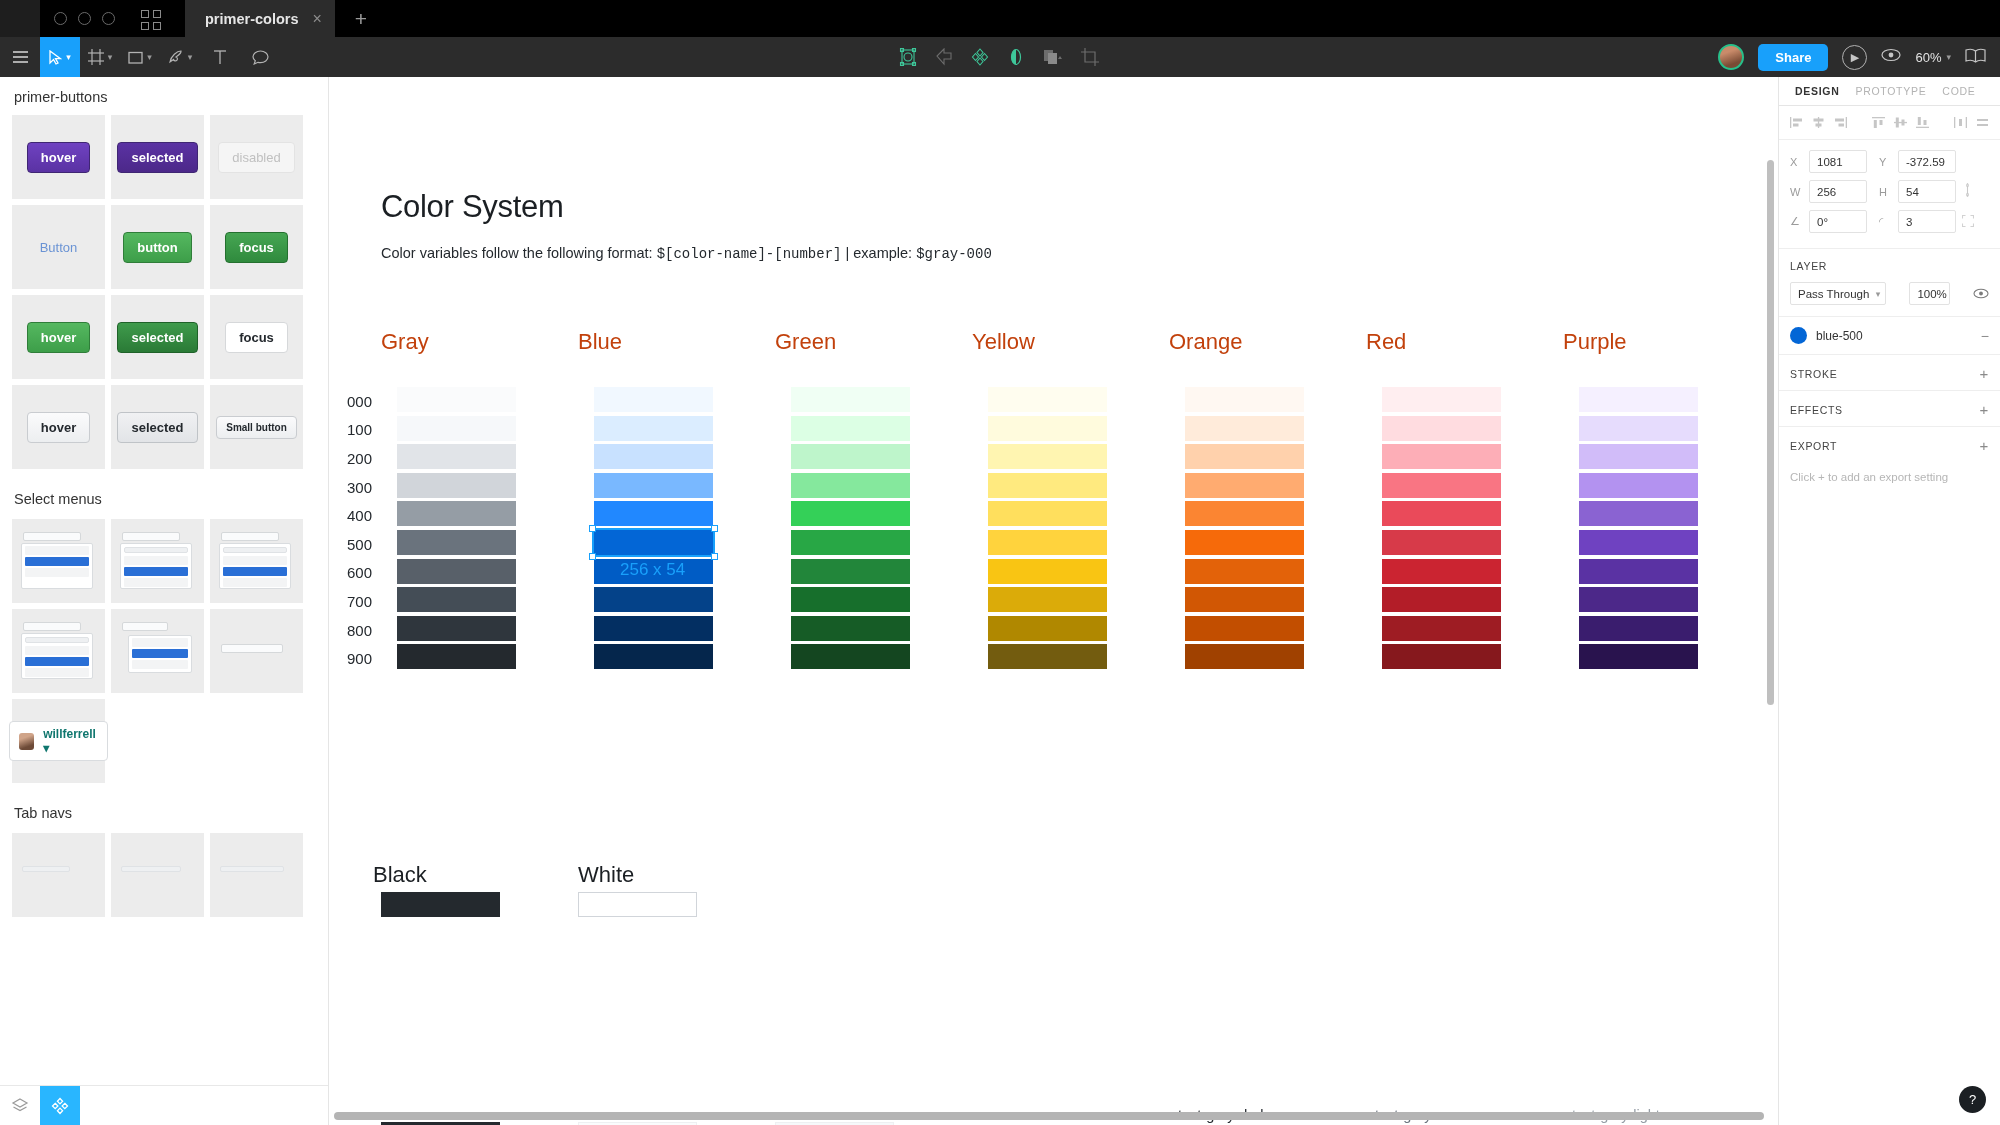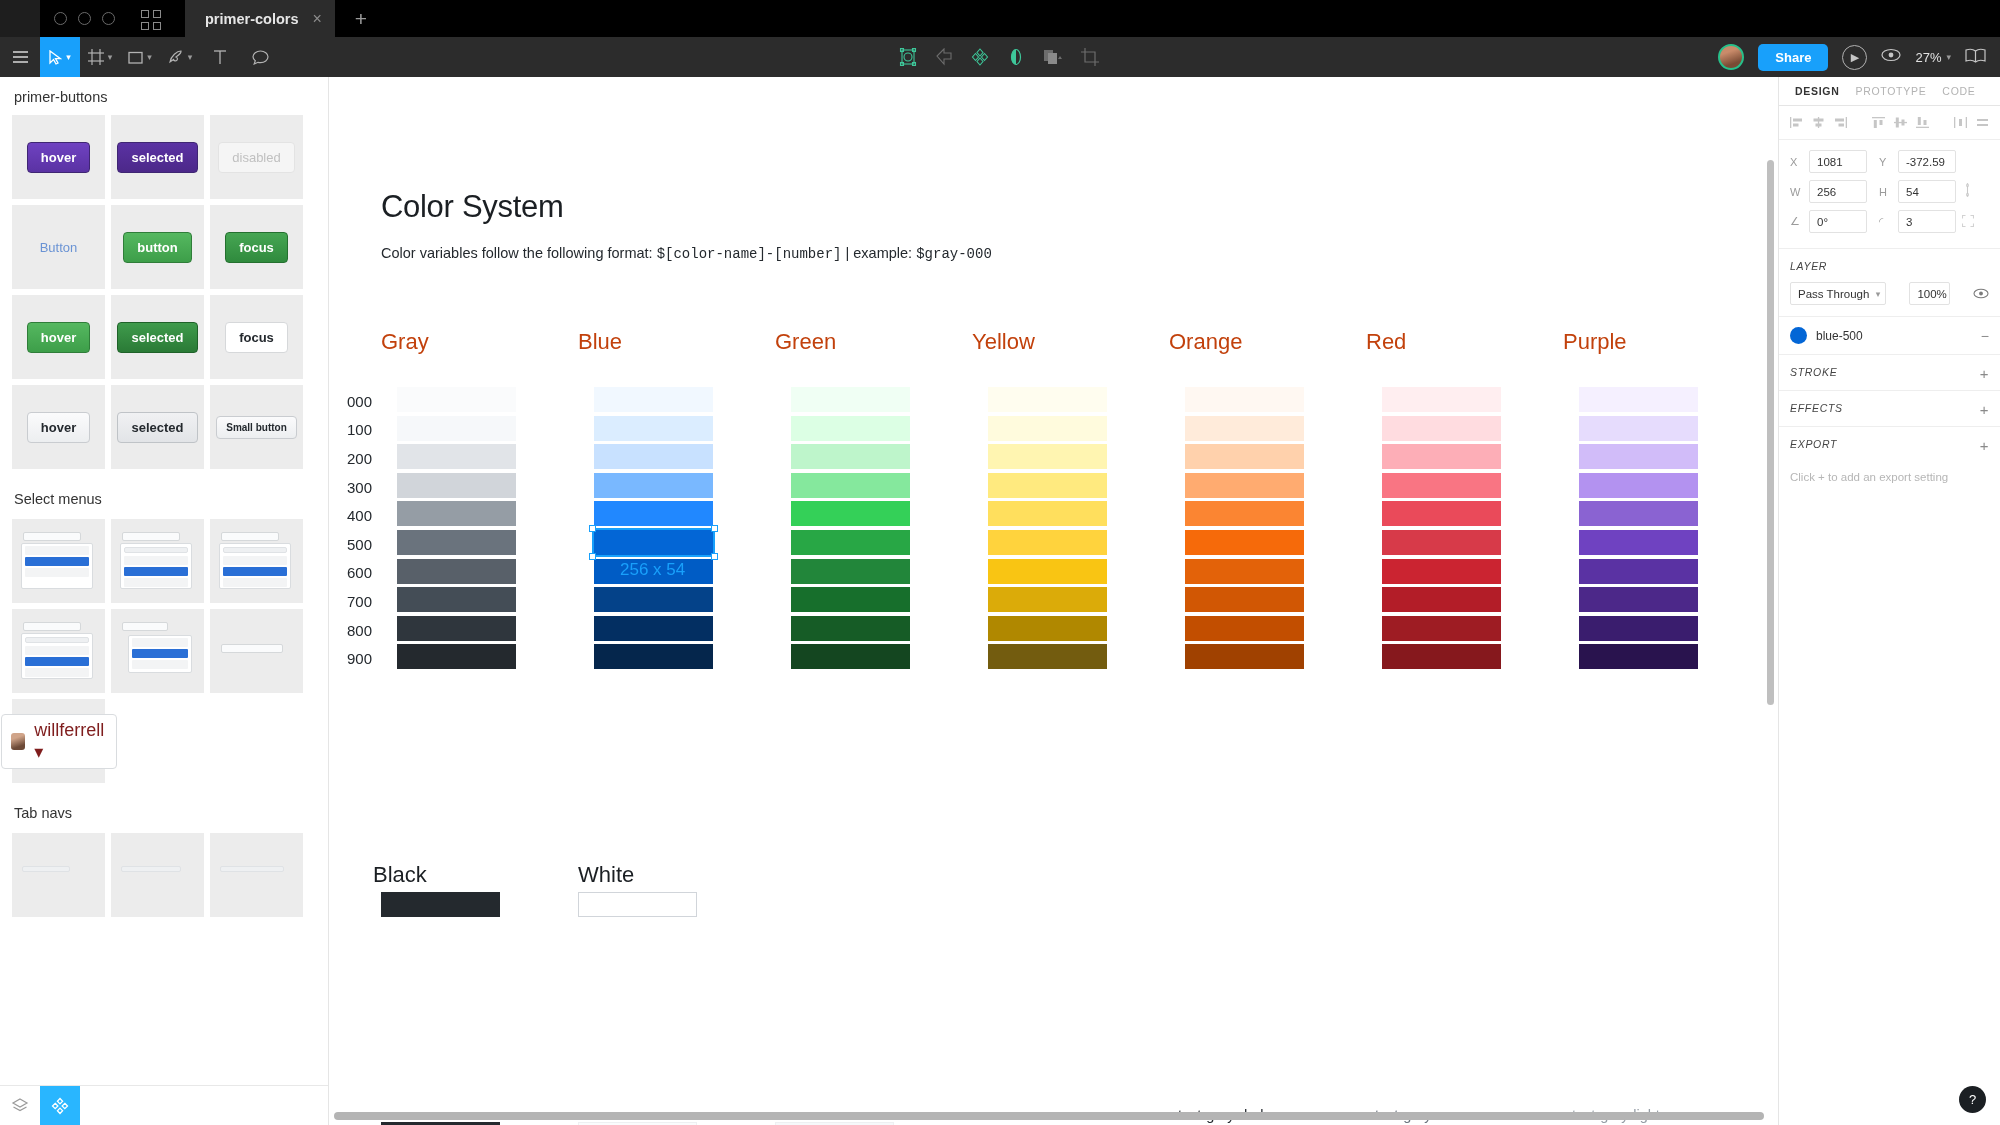--- a/index.html
+++ b/index.html
@@ -106,21 +106,21 @@
   .mini .row { height:9px; margin:2px 3px; background:#f3f4f5; border-radius:1px; }
   .mini .row.sel { background:#2a6fd6; }
   .mini .bar { height:6px; margin:3px; background:#eef0f2; border:1px solid #dfe2e5; border-radius:2px;}
 
   .userpill {
     display:flex; align-items:center; gap:9px; background:#fff;
     border:1px solid #d9dcdf; border-radius:4px; padding:5px 9px;
   }
   .userpill .uav { width:17px; height:17px; border-radius:3px;
     background: linear-gradient(160deg,#d0a489 30%,#6d4a37 75%); }
-  .userpill .uname { font-size:18px; color:#7f1d1d; font-weight:normal; }
+  .userpill .uname { font-size:12px; color:#0f766e; font-weight:bold; }
 
   
   .canvas {
     position: absolute; top: 77px; left: 329px; right: 222px; bottom: 0;
     background: #fff; overflow: hidden;
   }
   .c-title { position:absolute; left:52px; top:112px; font-size:31px; color:#1b1f23; letter-spacing:-0.3px; }
   .c-sub { position:absolute; left:52px; top:168px; font-size:14.5px; color:#24292e; }
   .mono { font-family: "Liberation Mono", monospace; font-size: 14px; }
 
@@ -161,22 +161,22 @@
   .align-row { display:flex; align-items:center; gap:9px; height:34px; padding:0 11px;
     border-bottom:1px solid #eee; color:#b9b9b9; }
   .prop-grid { padding:10px 11px 8px 11px; border-bottom:1px solid #eee; }
   .prow { display:flex; align-items:center; gap:6px; margin-bottom:7px; }
   .plab { width:13px; font-size:11px; color:#9b9b9b; }
   .pfield {
     width:58px; height:23px; border:1px solid #e2e2e2; border-radius:2px;
     font-size:11.5px; color:#333; display:flex; align-items:center; padding-left:7px;
   }
   .sect { padding:11px 11px 9px 11px; border-bottom:1px solid #eee; }
-  .sect-head { display:flex; justify-content:space-between; 
-    font-size:10.5px; letter-spacing:0.7px; color:#444;font-style:italic; }
+  .sect-head { display:flex; justify-content:space-between; align-items:center;
+    font-size:10.5px; letter-spacing:0.7px; color:#444; }
   .plus { color:#8a8a8a; font-size:15px; line-height:1; }
   .blendrow { display:flex; align-items:center; gap:23px; padding:8px 11px 11px 11px; border-bottom:1px solid #eee;}
   .select {
     width:100px; height:23px; border:1px solid #e2e2e2; border-radius:2px;
     font-size:11.5px; color:#333; display:flex; align-items:center;
     justify-content:space-between; padding:0 5px 0 7px;
   }
   .fillrow { display:flex; align-items:center; gap:9px; padding:10px 11px; border-bottom:1px solid #eee; }
   .dot { width:17px; height:17px; border-radius:50%; }
   .hint { font-size:11.5px; color:#b6b6b6; padding:9px 11px; }
@@ -337,21 +337,21 @@
       <div class="avatar"></div>
       <div class="share-btn">Share</div>
       <div class="round-ico">▶</div>
       <div>
         <svg width="20" height="14" viewBox="0 0 20 14">
             <ellipse cx="10" cy="7" rx="9" ry="5.5" fill="none" stroke="#c5c5c5" stroke-width="1.2"></ellipse>
             <circle cx="10" cy="7" r="2.4" fill="#c5c5c5"></circle>
           </svg>
       </div>
       <div class="zoom-val">
-        <span>27%</span>
+        <span>60%</span>
         <span class="caret">▾</span>
       </div>
       <div>
         <svg width="21" height="15" viewBox="0 0 21 15">
             <g fill="none" stroke="#c5c5c5" stroke-width="1.2">
           <path d="M10.5 3 C8 1 4 1 1 2 L1 13 C4 12 8 12 10.5 14 C13 12 17 12 20 13 L20 2 C17 1 13 1 10.5 3 Z"></path>
           <line x1="10.5" y1="3" x2="10.5" y2="14"></line>
             </g>
           </svg>
       </div>

